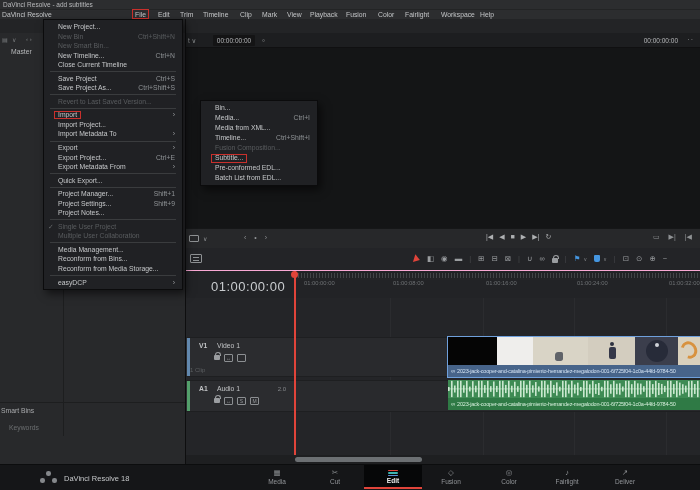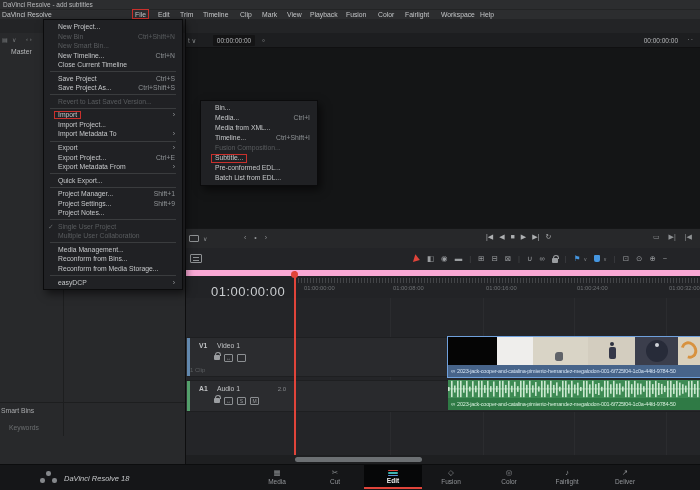--- a/index.html
+++ b/index.html
@@ -49,21 +49,21 @@
   #tools-center { position:absolute; left:228px; top:3px; display:flex; align-items:center; gap:7px; font-size:7.5px; color:#9a9da0; height:15px; }
   .cursor-arrow { width:0; height:0; border-left:6px solid #e0443a; border-top:4px solid transparent; border-bottom:4px solid transparent; transform:rotate(18deg); display:inline-block; }
   .tool-sep { color:#45474a; }
   .flag-blue { color:#4596e0; }
   .marker-blue { display:inline-block; width:6px; height:7px; background:#4596e0; border-radius:1px 1px 2px 2px; }
   .tiny-chev { font-size:5px; color:#7e8184; margin-left:-4px; }
   .mini-lock { display:inline-block; position:relative; width:6px; height:5px; background:#9a9da0; border-radius:1px; margin-top:4px; }
   .mini-lock::before { content:''; position:absolute; left:1px; top:-3px; width:4px; height:3px; border:1px solid #9a9da0; border-bottom:none; border-radius:3px 3px 0 0; }
 
   
-  #ruler { position:absolute; left:186px; top:270px; width:514px; height:28px; background:#222326; border-top:6px solid #f9a8d4; }
+  #ruler { position:absolute; left:186px; top:270px; width:514px; height:28px; background:#222326; border-top:1px solid #f9a8d4; }
   #big-timecode { position:absolute; left:25px; top:8px; font-size:13px; color:#c9cccf; letter-spacing:0.5px; }
   #tick-strip { position:absolute; left:109px; top:2px; width:405px; height:5px;
     background:repeating-linear-gradient(90deg,#4b4d50 0 1px,transparent 1px 3px); opacity:.8; }
   .ruler-label { position:absolute; top:9px; font-size:5.8px; color:#6e7174; }
 
   
   #tracks { position:absolute; left:186px; top:298px; width:514px; height:157px; background:#242528; }
   #tracks .gridline { position:absolute; top:0; width:1px; height:157px; background:#2b2c2f; }
   #header-col-border { position:absolute; left:108px; top:0; width:1px; height:157px; background:#1b1c1d; }
   .lane { position:absolute; left:0; width:514px; background:#292a2d; border-top:1px solid #1e1f21; border-bottom:1px solid #1e1f21; }
@@ -97,21 +97,21 @@
   #playhead { position:absolute; left:294px; top:271px; width:1.5px; height:184px; background:#e0443a; z-index:5; }
   #playhead-head { position:absolute; left:291px; top:271px; width:7px; height:7px; background:#e0443a; border-radius:50%; z-index:6; }
   #scroll-strip { position:absolute; left:186px; top:455px; width:514px; height:9px; background:#1e1f21; }
   #hscroll { position:absolute; left:109px; top:2px; width:127px; height:5px; background:#6c7073; border-radius:2.5px; }
 
   
   #statusbar { position:absolute; left:0; top:464px; width:700px; height:26px; background:#151618; border-top:1px solid #0c0d0e; }
   #dv-logo { position:absolute; left:40px; top:6px; width:18px; height:14px; }
   #dv-logo i { position:absolute; width:4.5px; height:4.5px; border-radius:50%; background:#85888b; }
   #dv-logo i:nth-child(1){ left:6px; top:0; } #dv-logo i:nth-child(2){ left:0; top:7px; } #dv-logo i:nth-child(3){ left:12px; top:7px; }
-  #dv-version { position:absolute; left:64px; top:9px; font-size:7.5px; color:#c6c8ca;font-style:italic; }
+  #dv-version { position:absolute; left:64px; top:9px; font-size:7.5px; color:#c6c8ca; }
   #tabs { position:absolute; left:248px; top:0; height:24px; display:flex; }
   .page-tab { width:58px; height:24px; position:relative; display:flex; flex-direction:column; align-items:center; justify-content:center; gap:1px; }
   .page-tab .t-icon { font-size:7.5px; color:#8a8d90; line-height:8px; }
   .page-tab .t-label { font-size:6.5px; color:#93969a; }
   .page-tab.active { background:#060708; }
   .page-tab.active::after { content:''; position:absolute; left:0; right:0; bottom:0; height:2px; background:#e0443a; }
   .page-tab.active .t-label { color:#ececec; font-weight:bold; }
   .edit-ic { display:flex; flex-direction:column; gap:1px; }
   .edit-ic i { width:10px; height:1.5px; border-radius:1px; display:block; }
 

